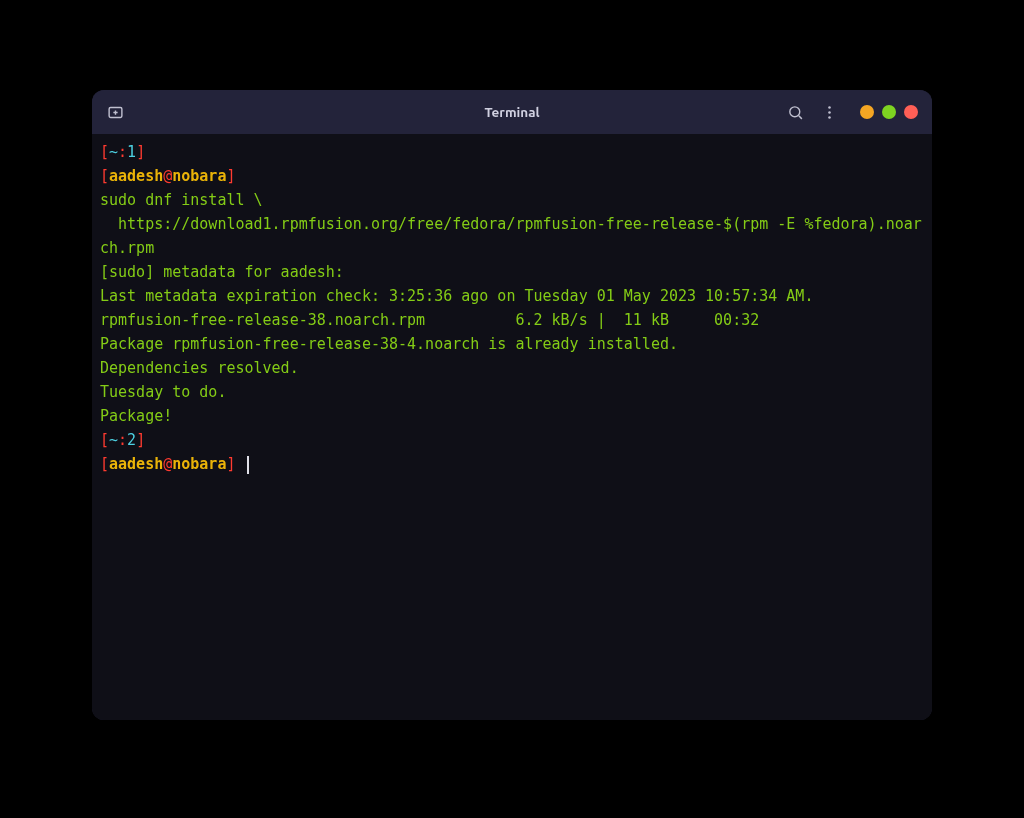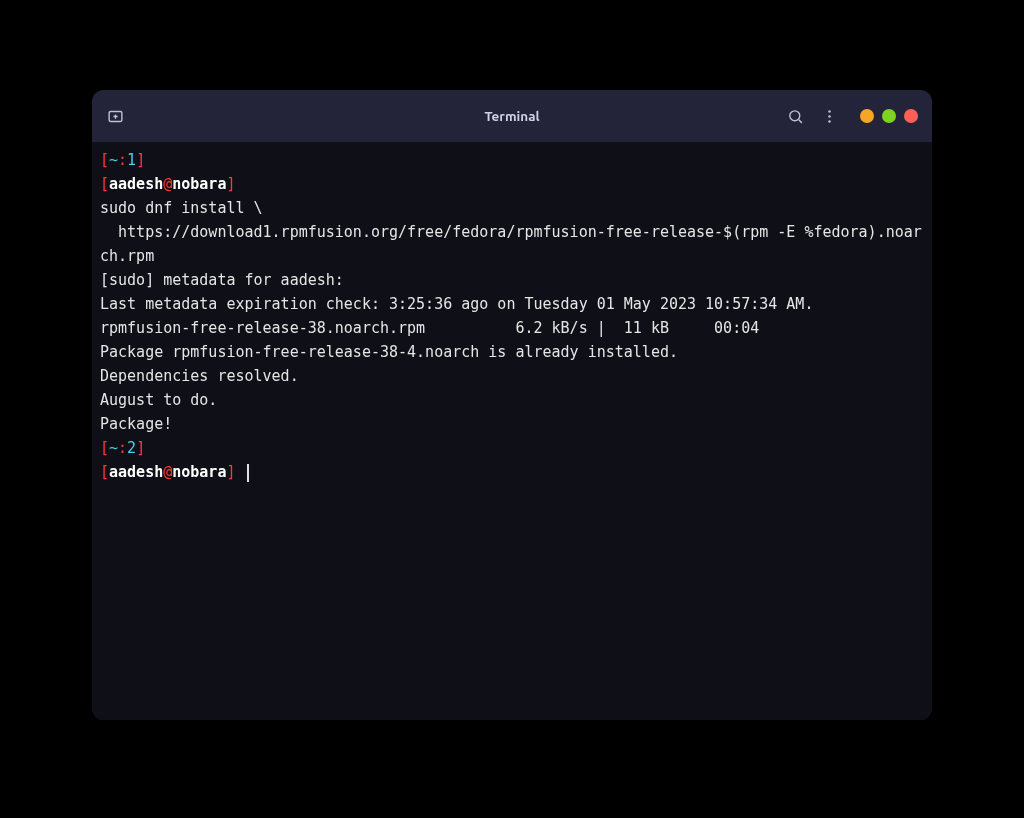--- a/index.html
+++ b/index.html
@@ -17,21 +17,21 @@
       width: 840px;
       height: 630px;
       background: #1d1d30;
       border-radius: 12px;
       overflow: hidden;
       display: flex;
       flex-direction: column;
       box-shadow: 0 10px 40px rgba(0,0,0,0.5);
     }
     .titlebar {
-      height: 52px;
+      height: 44px;
       background: #23233a;
       display: flex;
       align-items: center;
       padding: 0 14px;
       position: relative;
     }
     .titlebar-left {
       display: flex;
       align-items: center;
       width: 100px;
@@ -99,22 +99,22 @@
     }
     .terminal-body::-webkit-scrollbar-track {
       background: #1d1d30;
     }
     .terminal-body::-webkit-scrollbar-thumb {
       background: #3a3a52;
       border-radius: 5px;
     }
     .c-red { color: #ff3b30; }
     .c-cyan { color: #4dd0e1; }
-    .c-yellow { color: #ffffff; font-weight: bold; }
-    .c-white { color: #e5e5e5; }
+    .c-yellow { color: #eab308; font-weight: bold; }
+    .c-white { color: #84cc16; }
     .cursor {
       display: inline-block;
       width: 2px;
       height: 18px;
       background: #e0e0e8;
       vertical-align: middle;
       margin-left: 2px;
       animation: blink 1s step-end infinite;
     }
     @keyframes blink {
@@ -156,21 +156,21 @@
         <div class="wc wc-close"></div>
       </div>
     </div>
   </div>
   <div class="terminal-body"><span class="c-red">[</span><span class="c-cyan">~</span><span class="c-red">:</span><span class="c-cyan">1</span><span class="c-red">]</span>
 <span class="c-red">[</span><span class="c-yellow">aadesh</span><span class="c-red">@</span><span class="c-yellow">nobara</span><span class="c-red">]</span>
 <span class="c-white">sudo dnf install \</span>
 <span class="c-white">  https://download1.rpmfusion.org/free/fedora/rpmfusion-free-release-$(rpm -E %fedora).noarch.rpm</span>
 <span class="c-white">[sudo] metadata for aadesh:</span>
 <span class="c-white">Last metadata expiration check: 3:25:36 ago on Tuesday 01 May 2023 10:57:34 AM.</span>
-<span class="c-white">rpmfusion-free-release-38.noarch.rpm          6.2 kB/s |  11 kB     00:04</span>
+<span class="c-white">rpmfusion-free-release-38.noarch.rpm          6.2 kB/s |  11 kB     00:32</span>
 <span class="c-white">Package rpmfusion-free-release-38-4.noarch is already installed.</span>
 <span class="c-white">Dependencies resolved.</span>
-<span class="c-white">August to do.</span>
+<span class="c-white">Tuesday to do.</span>
 <span class="c-white">Package!</span>
 <span class="c-red">[</span><span class="c-cyan">~</span><span class="c-red">:</span><span class="c-cyan">2</span><span class="c-red">]</span>
 <span class="c-red">[</span><span class="c-yellow">aadesh</span><span class="c-red">@</span><span class="c-yellow">nobara</span><span class="c-red">]</span> <span class="cursor"></span>
 </div>
 </div>
 
 </body></html>

